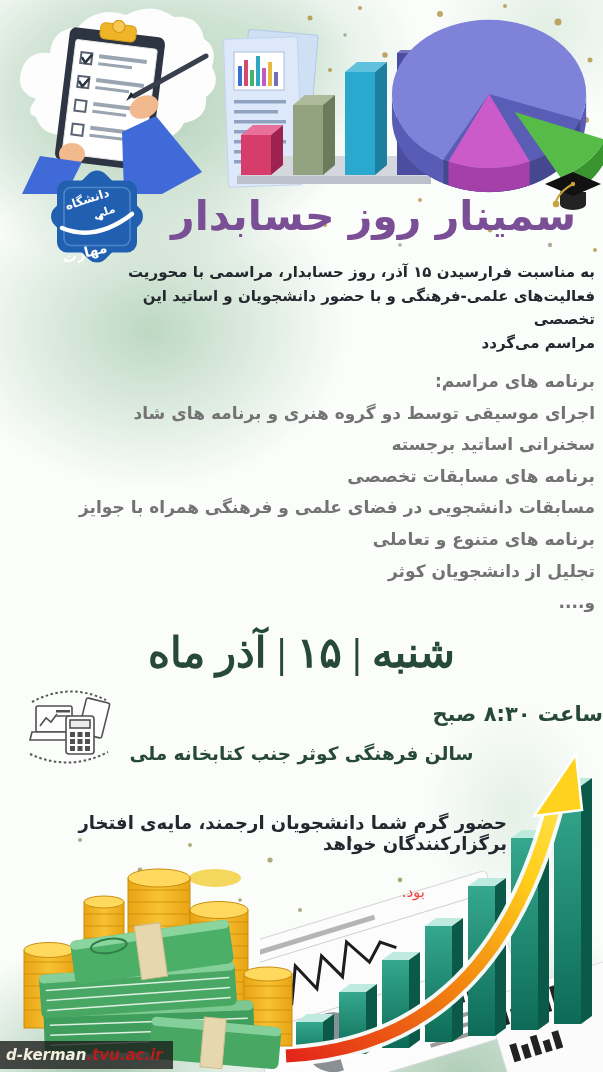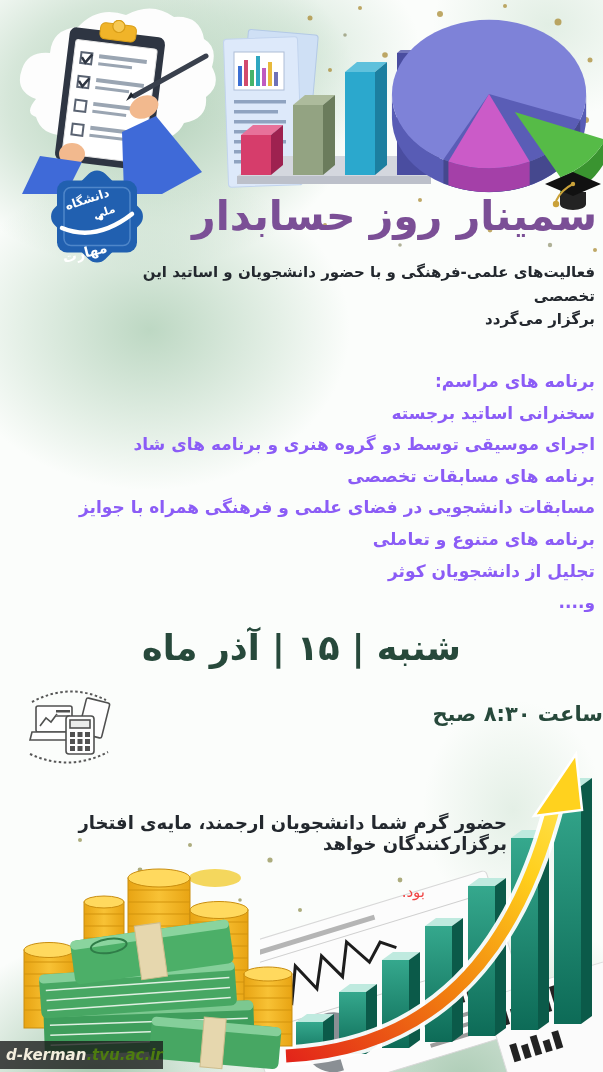--- a/index.html
+++ b/index.html
@@ -16,43 +16,43 @@
   .b4{right:-60px;top:-70px;width:230px;height:190px;background:radial-gradient(closest-side,rgba(205,226,209,.55),rgba(205,226,209,0));}
   .b5{left:-70px;top:940px;width:330px;height:300px;background:radial-gradient(closest-side,rgba(150,191,161,.9),rgba(150,191,161,0));}
   .b6{right:-70px;top:900px;width:420px;height:360px;background:radial-gradient(closest-side,rgba(160,196,170,.85),rgba(160,196,170,0));}
   .b7{right:0px;top:700px;width:180px;height:220px;background:radial-gradient(closest-side,rgba(205,226,209,.5),rgba(205,226,209,0));}
   .b8{left:180px;top:950px;width:260px;height:200px;background:radial-gradient(closest-side,rgba(186,214,193,.6),rgba(186,214,193,0));}
 
   .abs{position:absolute;}
   .rtl{direction:rtl;}
 
   .title{
-    top:192px;left:150px;right:6px;
+    top:192px;left:150px;right:6px;text-align:center;
     font-size:41px;font-weight:bold;color:#7b4f96;z-index:6;line-height:1.2;
   }
   .intro{top:261px;right:8px;left:80px;text-align:right;z-index:6;
     font-size:15px;font-weight:bold;color:#23282e;line-height:23.5px;}
   .program{top:366px;right:8px;left:30px;text-align:right;z-index:6;
-    font-size:17px;font-weight:bold;color:#8b5cf6;line-height:31.6px;}
+    font-size:17px;font-weight:bold;color:#737373;line-height:31.6px;}
   .date-line{top:628px;left:0;right:0;text-align:center;z-index:6;
-    font-size:35px;font-weight:bold;color:#27493b;}
+    font-size:42px;font-weight:bold;color:#27493b;font-family:Liberation Serif, serif;}
   .time-line{top:702px;left:0;right:0;text-align:right;z-index:6;
     font-size:21px;font-weight:bold;color:#27493b;}
   .venue-line{top:743px;left:0;right:0;text-align:center;z-index:6;
     font-size:18.5px;font-weight:bold;color:#27493b;}
   .closing1{top:812px;right:96px;z-index:6;font-size:18px;font-weight:bold;color:#23282e;}
   .closing2{top:883px;right:178px;z-index:6;font-size:15px;font-weight:normal;color:#ef4444;}
 
   .watermark{
-    top:1041px;left:0;height:24px;padding:2px 0 2px 6px;z-index:9;
+    top:1041px;left:0;height:24px;padding:2px 10px 2px 6px;z-index:9;
     background:rgba(25,25,25,.78);display:flex;align-items:center;
     font-size:15px;font-weight:bold;font-style:italic;
   }
   .wm-prefix{color:#f3eedd;}
-  .wm-suffix{color:#4d7c0f;}
+  .wm-suffix{color:#b91c1c;}
 
   svg{display:block;}
   .ill{position:absolute;}
 </style>
 </head>
 <body>
 
 <div class="poster">
 
   <div class="blob b1"></div>
@@ -229,37 +229,39 @@
     <path d="M17 22 h26 v12 a13 6 0 0 1 -26 0 z" fill="#232323"></path>
     <polygon points="30,2 58,14 30,26 2,14" fill="#111111"></polygon>
     <circle cx="30" cy="14" r="2.2" fill="#caa23a"></circle>
     <path d="M30 14 Q18 20 13 31" stroke="#caa23a" stroke-width="2" fill="none"></path>
     <circle cx="13" cy="34" r="3.2" fill="#caa23a"></circle>
   </svg>
 
   <div class="abs title rtl">سمینار روز حسابدار</div>
 
   <div class="abs intro rtl">
+    <div>به مناسبت فرارسیدن ۱۵ آذر، روز حسابدار، مراسمی با محوریت</div>
     <div>فعالیت‌های علمی-فرهنگی و با حضور دانشجویان و اساتید این تخصصی</div>
-    <div>برگزار می‌گردد</div>
+    <div>مراسم می‌گردد</div>
   </div>
 
   <div class="abs program rtl">
     <div>برنامه های مراسم:</div>
+    <div>اجرای موسیقی توسط دو گروه هنری و برنامه های شاد</div>
     <div>سخنرانی اساتید برجسته</div>
-    <div>اجرای موسیقی توسط دو گروه هنری و برنامه های شاد</div>
     <div>برنامه های مسابقات تخصصی</div>
     <div>مسابقات دانشجویی در فضای علمی و فرهنگی همراه با جوایز</div>
     <div>برنامه های متنوع و تعاملی</div>
     <div>تجلیل از دانشجویان کوثر</div>
     <div>و....</div>
   </div>
 
   <div class="abs date-line rtl">شنبه | ۱۵ | آذر ماه</div>
   <div class="abs time-line rtl">ساعت ۸:۳۰ صبح</div>
+  <div class="abs venue-line rtl">سالن فرهنگی کوثر جنب کتابخانه ملی</div>
 
   <div class="abs closing1 rtl">حضور گرم شما دانشجویان ارجمند، مایه‌ی افتخار برگزارکنندگان خواهد</div>
   <div class="abs closing2 rtl">بود.</div>
 
   <svg class="ill" style="left:20px;top:674px;z-index:3;opacity:.85" width="98" height="108" viewBox="0 0 98 108">
     <path d="M12 28 Q49 8 86 26" stroke="#3a3a3a" stroke-width="2" fill="none" stroke-dasharray="2.5 2.5"></path>
     <path d="M10 80 Q49 98 88 78" stroke="#3a3a3a" stroke-width="2" fill="none" stroke-dasharray="2.5 2.5"></path>
     <g stroke="#333" fill="#ffffff" stroke-width="1.6">
       <rect x="62" y="26" width="24" height="36" rx="2" transform="rotate(14 74 44)"></rect>
       <rect x="16" y="32" width="36" height="26" rx="2"></rect>

